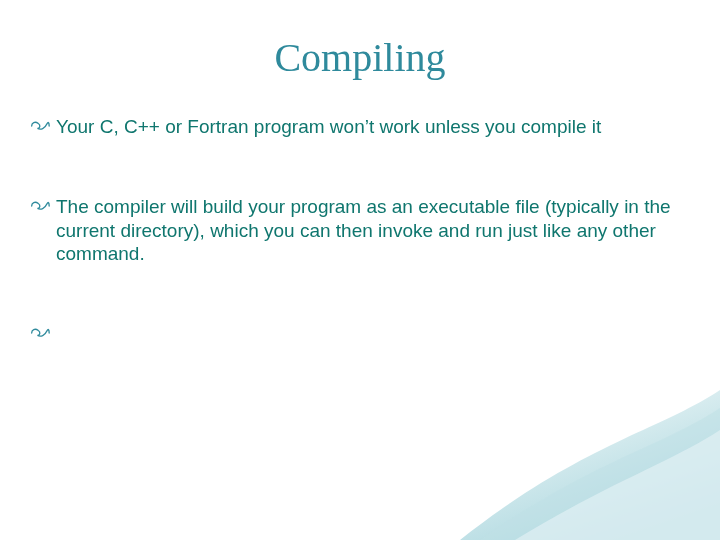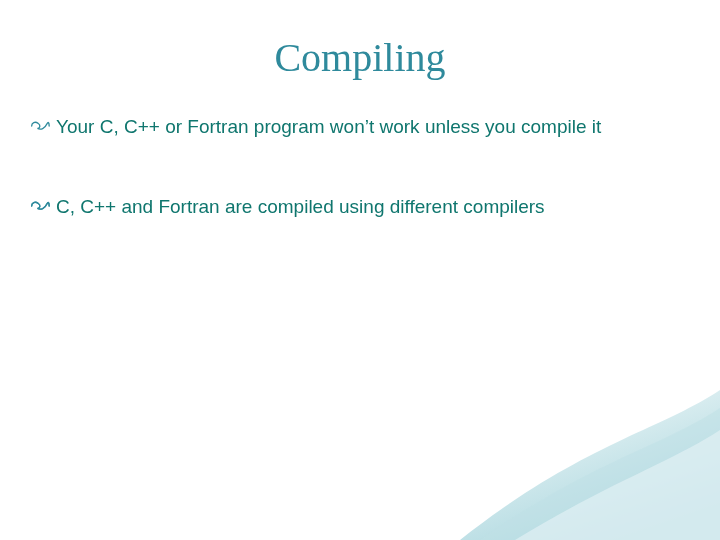--- a/index.html
+++ b/index.html
@@ -80,28 +80,28 @@
           </svg>
       </span>
       <span>Your C, C++ or Fortran program won’t work unless you compile it</span>
     </li>
     <li>
       <span class="bullet-icon">
         <svg viewBox="0 0 24 16">
             <path d="M2 8 C2 4, 6 2, 10 5 C13 7, 12 11, 9 11 C13 13, 18 11, 20 6 C22 2, 23 4, 23 8" fill="none" stroke="currentColor" stroke-width="1.6" stroke-linecap="round"></path>
           </svg>
       </span>
+      <span>The compiler will build your program as an executable file (typically in the current directory), which you can then invoke and run just like any other command.</span>
     </li>
     <li>
       <span class="bullet-icon">
         <svg viewBox="0 0 24 16">
             <path d="M2 8 C2 4, 6 2, 10 5 C13 7, 12 11, 9 11 C13 13, 18 11, 20 6 C22 2, 23 4, 23 8" fill="none" stroke="currentColor" stroke-width="1.6" stroke-linecap="round"></path>
           </svg>
       </span>
-      <span>C, C++ and Fortran are compiled using different compilers</span>
     </li>
   </ul>
 
   <div class="corner">
     <svg viewBox="0 0 260 150" preserveAspectRatio="none">
       <defs>
         <linearGradient id="g1" x1="0%" y1="0%" x2="60%" y2="100%">
           <stop offset="0%" stop-color="#ffffff"></stop>
           <stop offset="55%" stop-color="#cfe8ec"></stop>
           <stop offset="100%" stop-color="#a9d6de"></stop>

